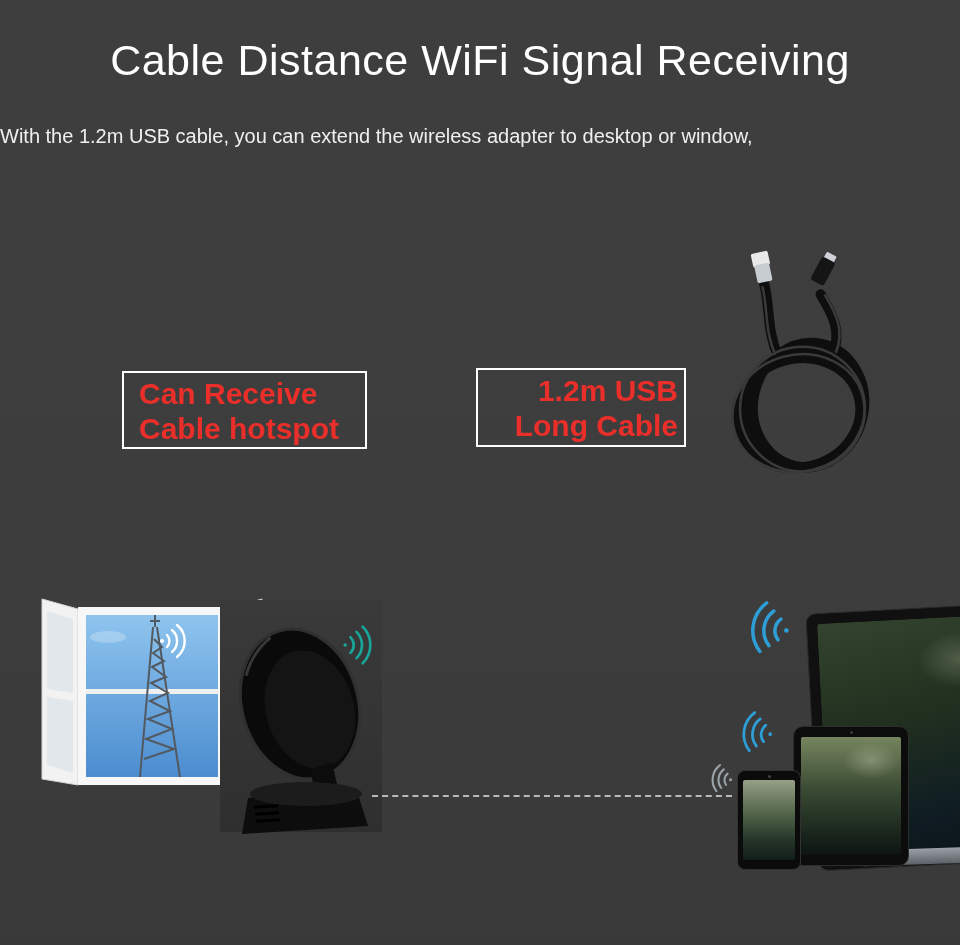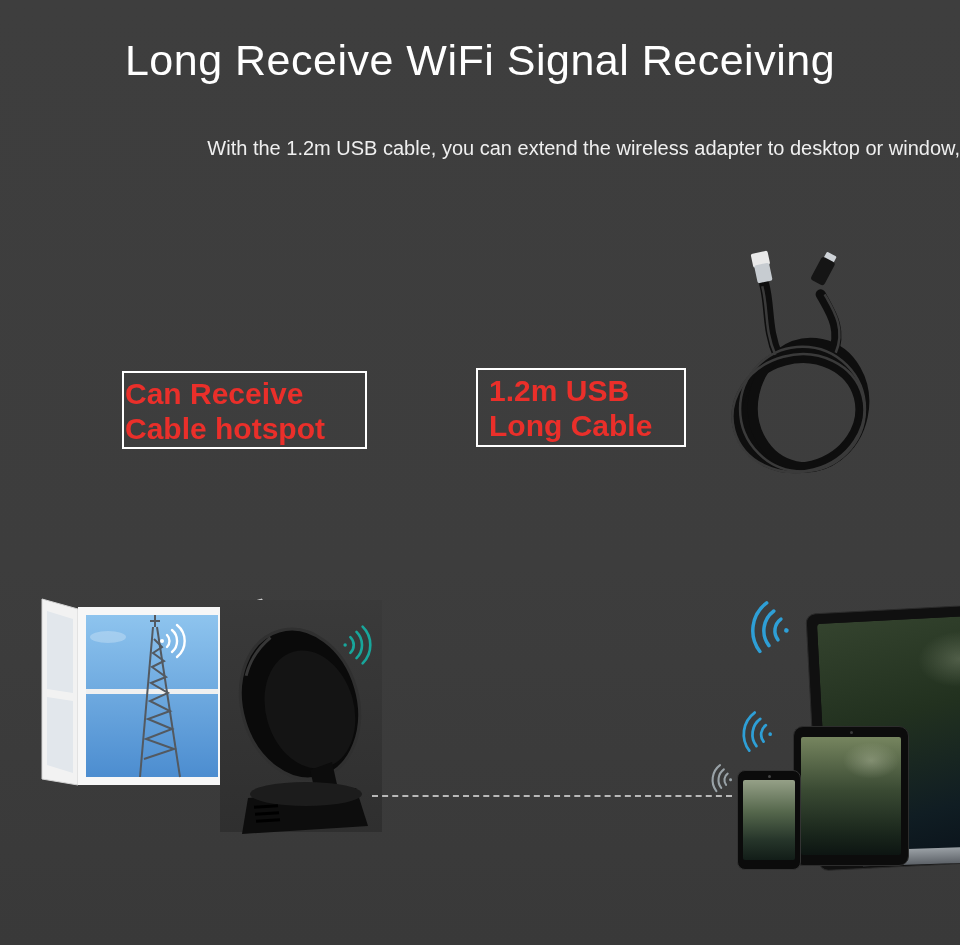--- a/index.html
+++ b/index.html
@@ -6,28 +6,28 @@
   html,body { background:#2c2c2c; }
   .page {
     position:relative; width:960px; height:945px; overflow:hidden;
     background:linear-gradient(180deg,#3e3e3e 0%, #3d3d3d 60%, #393939 100%);
     font-family:"Liberation Sans", sans-serif;
   }
   .title {
     position:absolute; top:36px; left:0; width:100%;
     text-align:center; color:#ffffff; font-size:43px; font-weight:300; letter-spacing:0.5px;
   }
-  .subtitle { position:absolute; top:121px; left:0; width:100%; text-align:right;
-    color:#efefef; font-size:20px; font-weight:300; line-height:31px;margin-top:12px; }
+  .subtitle { position:absolute; top:121px; left:0; width:100%; text-align:left;
+    color:#efefef; font-size:20px; font-weight:300; line-height:31px; }
   .callout {
     position:absolute; border:2px solid #ffffff; color:#ea2f2a;
-    font-weight:bold; font-size:30px; line-height:35px; padding:3px 6px 3px 1px;
+    font-weight:bold; font-size:30px; line-height:35px; padding:3px 6px 3px 15px;
   }
   .callout.receive { left:122px; top:371px; width:245px; height:78px; }
-  .callout.cable   { left:476px; top:368px; width:210px; height:79px; padding-left:11px; }
+  .callout.cable   { left:476px; top:368px; width:210px; height:79px; padding-left:11px;text-align:right; }
 
   .cable-photo { position:absolute; left:712px; top:250px; width:180px; height:292px; }
 
   .adapter-bg { position:absolute; left:220px; top:600px; width:162px; height:232px;
     background:linear-gradient(180deg,#3a3a3a,#2f2f2f); }
   .window-photo { position:absolute; left:38px; top:597px; width:228px; height:198px; }
   .adapter-photo { position:absolute; left:218px; top:602px; width:168px; height:236px; }
 
   .dashed-line { position:absolute; left:372px; top:795px; width:360px; height:0;
     border-top:2px dashed #cfcfcf; opacity:0.85; }
@@ -65,21 +65,21 @@
   .phone .screen { width:100%; height:100%; border-radius:2px;
     background:linear-gradient(180deg,#95a087 0%, #55674c 40%, #26352a 75%, #121d18 100%); }
   .phone .cam { position:absolute; top:4px; left:50%; width:3px; height:3px; margin-left:-1px;
     border-radius:50%; background:#444; }
 </style>
 </head>
 <body>
 
 <div class="page">
 
-  <div class="title">Long Receive WiFi Signal Receiving</div>
+  <div class="title">Cable Distance WiFi Signal Receiving</div>
   <div class="subtitle">
     <div>With the 1.2m USB cable, you can extend the wireless adapter to desktop or window,</div>
   </div>
 
   <div class="callout receive">
     <div>Can Receive</div>
     <div>Cable hotspot</div>
   </div>
 
   <div class="callout cable">

